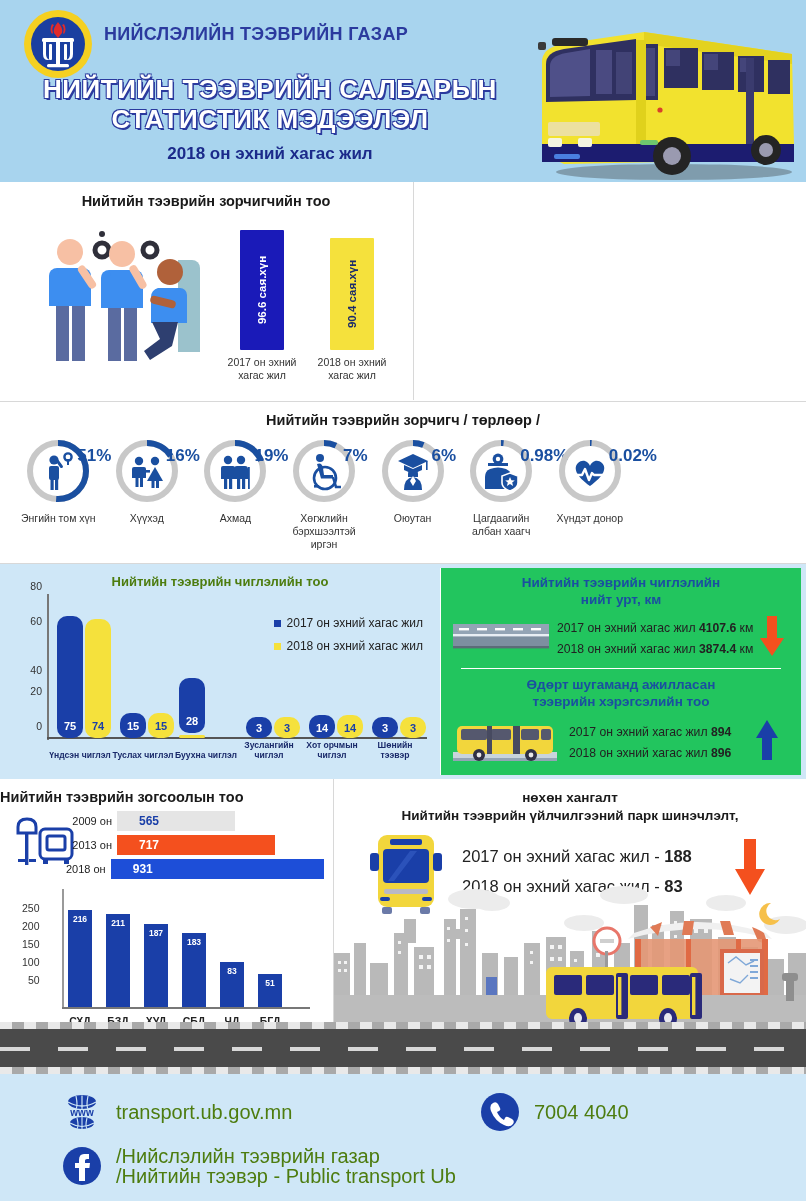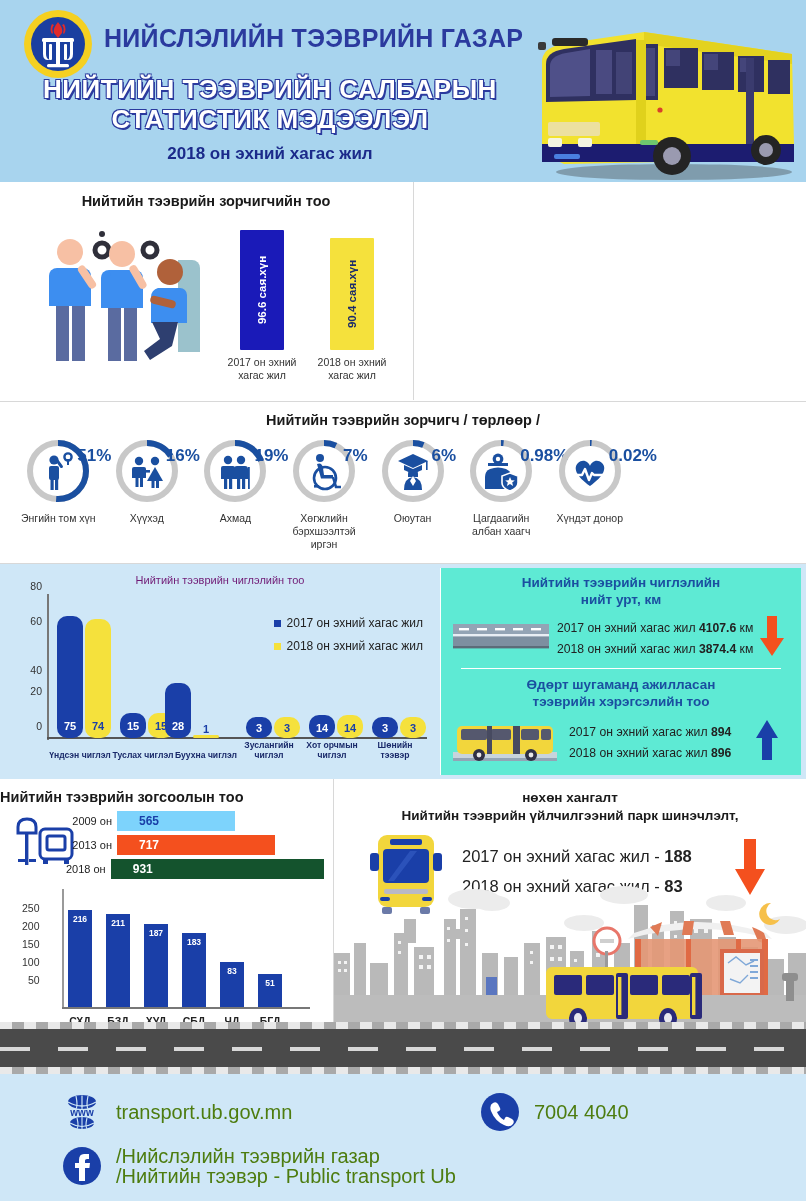--- a/index.html
+++ b/index.html
@@ -14,21 +14,21 @@
 
   
   .header {
     position: relative; height: 182px; width: 806px;
     background: #a8d4ee;
     overflow: hidden;
   }
   .logo { position: absolute; left: 22px; top: 8px; width: 72px; height: 72px; }
   .org-title {
     position: absolute; left: 104px; top: 24px;
-    font-size: 25px; font-weight: bold; color: #2b3a9e; letter-spacing: .3px;
+    font-size: 18px; font-weight: bold; color: #2b3a9e; letter-spacing: .3px;
     white-space: nowrap;
   }
   .main-title {
     position: absolute; left: 0; top: 74px; width: 540px;
     text-align: center; color: #ffffff; font-weight: bold; font-size: 26px;
     line-height: 30px; letter-spacing: .5px;
     text-shadow: 1.6px 1.6px 0 #2b3a9e, -1px -1px 0 #2b3a9e, 1px -1px 0 #2b3a9e, -1px 1px 0 #2b3a9e;
   }
   .sub-title {
     position: absolute; left: 0; top: 144px; width: 540px;
@@ -71,22 +71,22 @@
                 width:40px; height:40px; }
   .donut-pct { position: absolute; left: 52px; top: 8px; font-size: 17px;
                font-weight: bold; color: #1a4fa0; white-space: nowrap; }
   .donut-label { margin-top: 8px; font-size: 10.5px; color: #333; line-height: 13px; }
 
   
   .sec3 { position: relative; height: 215px; background: #cfe7f7; }
   .sec3-left { position: absolute; left: 5px; top: 4px; width: 430px; height: 207px;
                background: #cfe7f7; }
   .sec3-right { position: absolute; left: 440px; top: 4px; width: 361px; height: 207px;
-                background: #5eead4; border-left: 1px solid #ffffff; }
-  .chart-title { text-align: center; font-size: 11px; font-weight: normal; color: #701a75; }
+                background: #22c55e; border-left: 1px solid #ffffff; }
+  .chart-title { text-align: center; font-size: 13px; font-weight: bold; color: #4d7c0f; }
   .bars-area { position: absolute; left: 42px; top: 30px; width: 380px; height: 140px; }
   .axis-lbl { position: absolute; right: 100%; margin-right: 5px; transform: translateY(-50%);
               font-size: 10.5px; color: #333; }
   .grp { position: absolute; bottom: 0; display: flex; align-items: flex-end; gap: 2px; }
   .bar { width: 26px; position: relative; border-radius: 10px; }
   .bar em { position: absolute; bottom: 6px; left: 50%; transform: translateX(-50%);
             font-style: normal; font-size: 11px; font-weight: bold; }
   .bar.b17 { background: #1a3fa8; } .bar.b17 em { color: #ffffff; }
   .bar.b18 { background: #f5e13c; } .bar.b18 em { color: #1a3fa8; }
   .xcat { position: absolute; text-align: center; font-size: 8.6px; font-weight: bold;
@@ -448,21 +448,21 @@
             </div>
         </div>
         <div class="grp" style="left:73px;">
           <div class="bar b17" style="height:25px;">
             <em>15</em>
             </div>
           <div class="bar b18" style="height:25px;">
             <em>15</em>
             </div>
         </div>
-        <div class="grp" style="left:118px;">
+        <div class="grp" style="left:132px;flex-direction:column;">
           <div class="bar b17" style="height:55px;">
             <em>28</em>
             </div>
           <div class="bar b18" style="height:3px;">
             <em style="bottom:3px;">1</em>
             </div>
         </div>
         <div class="grp" style="left:199px;">
           <div class="bar b17" style="height:21px;">
             <em style="bottom:4px;">3</em>
@@ -600,33 +600,33 @@
           <rect x="26" y="14" width="32" height="30" rx="5" fill="none" stroke="#1a3fa8" stroke-width="3"></rect>
           <rect x="33" y="21" width="18" height="14" rx="2" fill="none" stroke="#1a3fa8" stroke-width="3"></rect>
           <rect x="29" y="44" width="5" height="5" fill="#1a3fa8"></rect>
           <rect x="50" y="44" width="5" height="5" fill="#1a3fa8"></rect>
         </svg>
       </div>
 
       <div class="hbars">
         <div class="hrow">
           <div class="yr">2009 он</div>
-          <div class="hbar" style="width:118px;background:#7dd3fc;">
+          <div class="hbar" style="width:118px;background:#e5e5e5;">
             <em style="color:#1a3fa8;">565</em>
           </div>
         </div>
         <div class="hrow">
           <div class="yr">2013 он</div>
           <div class="hbar" style="width:158px;background:#f4501e;">
             <em style="color:#ffffff;">717</em>
           </div>
         </div>
         <div class="hrow">
           <div class="yr">2018 он</div>
-          <div class="hbar" style="width:244px;background:#14532d;">
+          <div class="hbar" style="width:244px;background:#1d4ed8;">
             <em style="color:#ffffff;">931</em>
           </div>
         </div>
       </div>
 
       <div class="districts">
         <div style="position:absolute;left:44px;top:0;width:1.8px;height:118px;background:#9a9a9a;"></div>
         <div style="position:absolute;left:44px;bottom:20px;width:248px;height:1.8px;background:#777;"></div>
 
         <div class="dax" style="left:10px; bottom:37px;">50</div>

